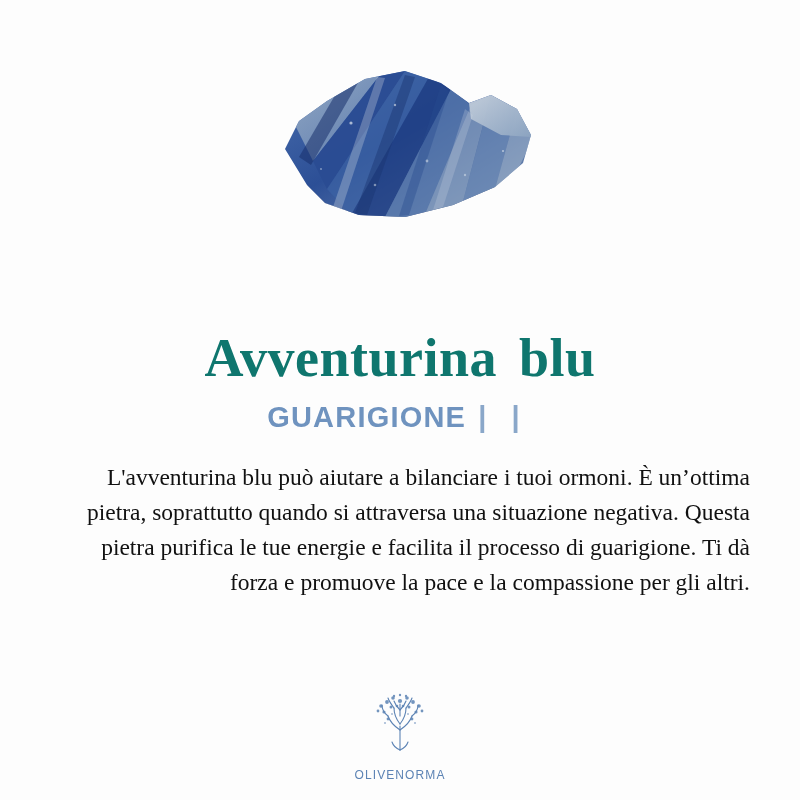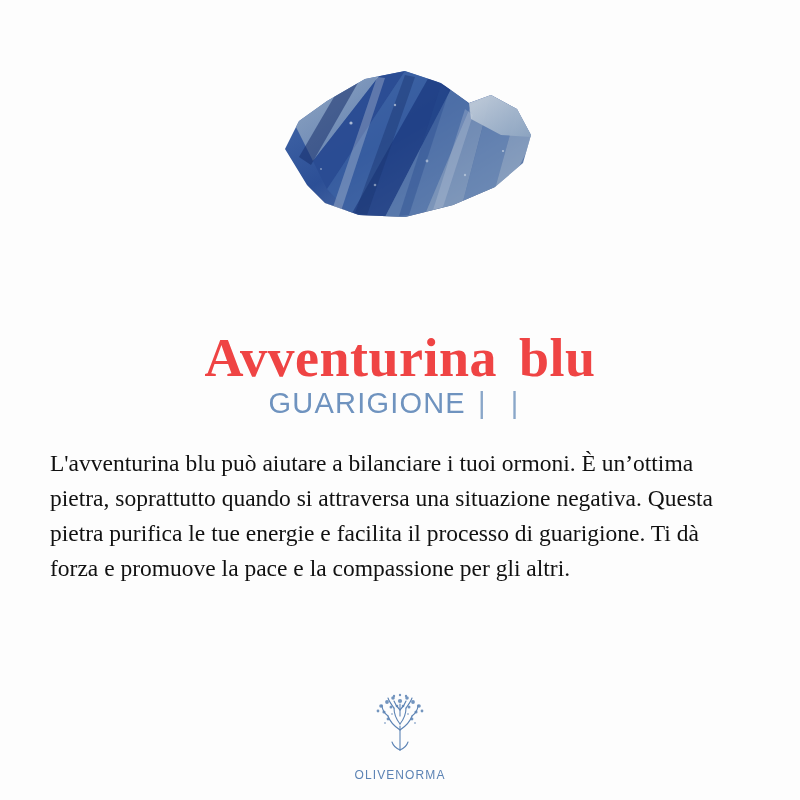--- a/index.html
+++ b/index.html
@@ -44,52 +44,53 @@
     display: block;
     width: 300px;
     height: 185px;
   }
 
   
   .title {
     font-family: "Liberation Serif", serif;
     font-size: 54px;
     font-weight: 700;
-    color: #ef4444;
+    color: #0f766e;
     letter-spacing: 0.5px;
     line-height: 1.05;
     text-align: center;
     margin: 0;
     padding: 0;
     word-spacing: 8px;
   }
 
   
   .keywords {
+    margin-top: 14px;
     font-family: "Liberation Sans", sans-serif;
     font-size: 29px;
-    font-weight: 400;
+    font-weight: 700;
     color: #6f93bf;
     letter-spacing: 1.2px;
     text-align: left;
     display: flex;
     align-items: center;
     justify-content: center;
     gap: 0px;
   }
   .kw-sep {
     margin: 0 12px;
     color: #8aa7c9;
   }
 
   
   .description {
     margin-top: 26px;
     width: 700px;
-    text-align: left;
+    text-align: right;
     font-family: "Liberation Serif", serif;
     font-size: 23.5px;
     line-height: 1.5;
     color: #111111;
   }
 
   
   .logo-area {
     position: absolute;
     bottom: 18px;

